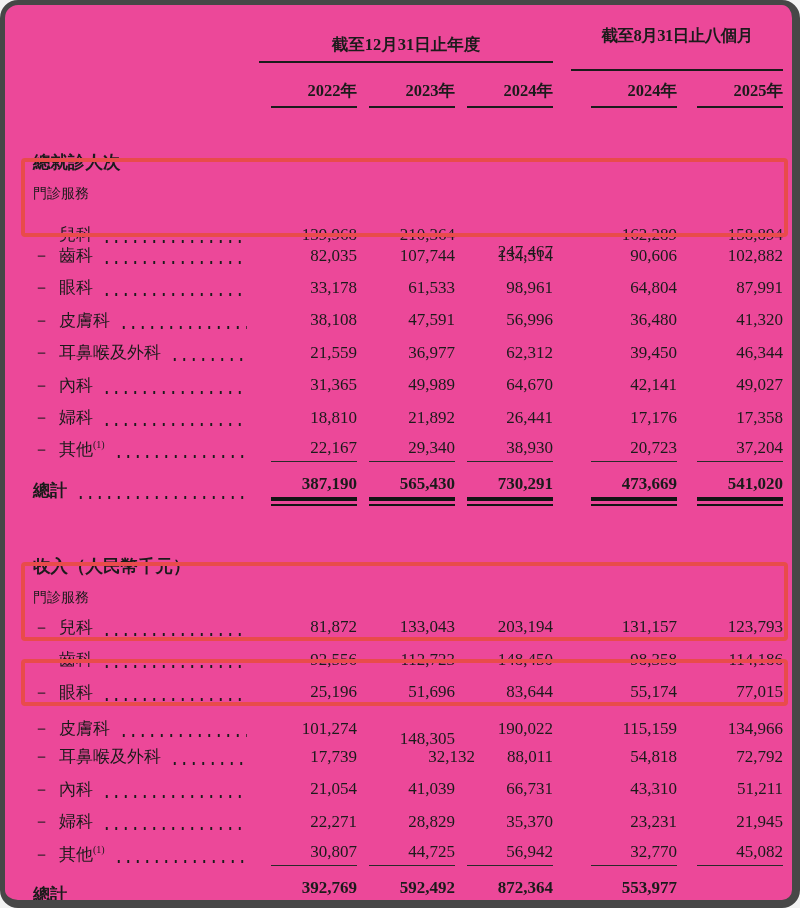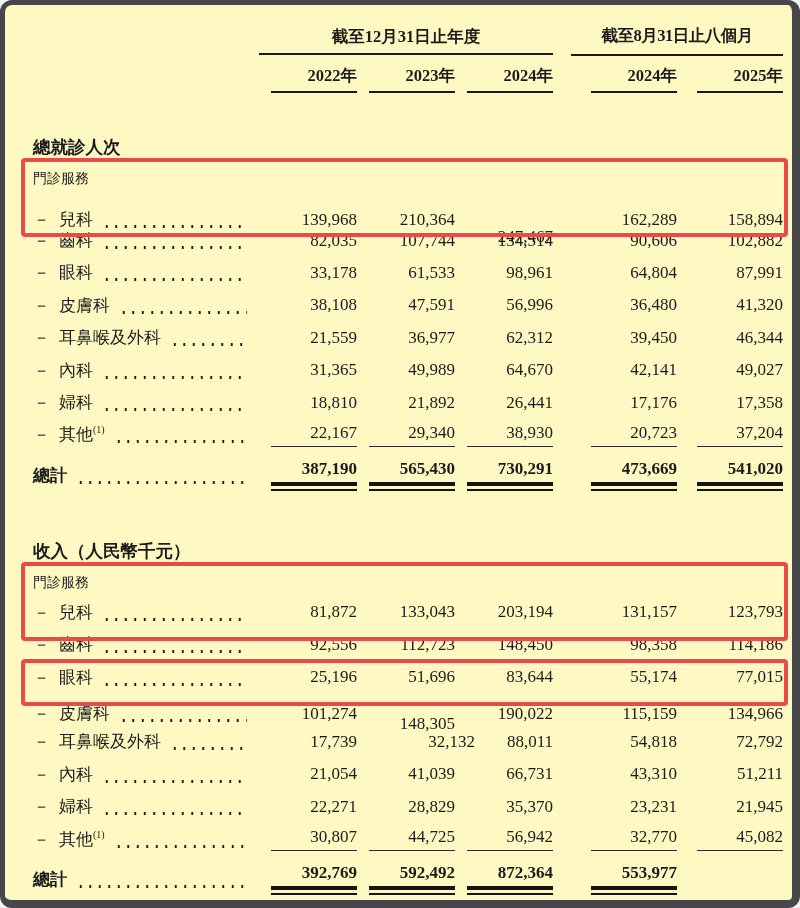--- a/index.html
+++ b/index.html
@@ -1,28 +1,28 @@
 <!DOCTYPE html>
 <html><head>
 <meta charset="utf-8">
 <style>
   html,body{margin:0;padding:0;background:#f2f2f2;}
   body{font-family:"Liberation Serif","DejaVu Serif",serif;color:#1b1b1b;}
   .frame{
     position:relative;width:800px;height:908px;box-sizing:border-box;
     border:5px solid #474747;border-right-width:8px;border-bottom-width:8px;
-    border-radius:12px;background:#fef9c3;overflow:hidden;
+    border-radius:18px;background:#ec4899;overflow:hidden;
   }
   .content{position:relative;padding:20px 0 0 28px;width:750px;}
   .row{display:grid;grid-template-columns:226px 98px 98px 98px 18px 106px 106px;align-items:center;}
   
   .g1{grid-column:2 / span 3;text-align:center;font-weight:bold;font-size:16.5px;
       border-bottom:2px solid #1b1b1b;padding-bottom:5px;}
   .g2{grid-column:6 / span 2;text-align:center;font-weight:bold;font-size:16.5px;
-      border-bottom:2px solid #1b1b1b;padding-bottom:7px;letter-spacing:-0.5px;}
+      border-bottom:2px solid #1b1b1b;padding-bottom:22px;letter-spacing:-0.5px;}
   .hdr-row2{margin-top:9px;}
   .yc{text-align:right;}
   .yr{display:inline-block;width:86px;text-align:right;font-weight:bold;font-size:16.5px;
       border-bottom:2px solid #1b1b1b;padding-bottom:4px;}
   
   .sec-title{font-weight:bold;font-size:17.5px;margin-top:41px;height:26px;line-height:26px;}
   .sec-sub{font-size:14px;margin-top:6px;height:26px;line-height:26px;}
   .data-row{height:32.4px;font-size:17px;}
   .label-cell{display:flex;align-items:center;grid-column:1;}
   .dash{margin-right:9px;}

